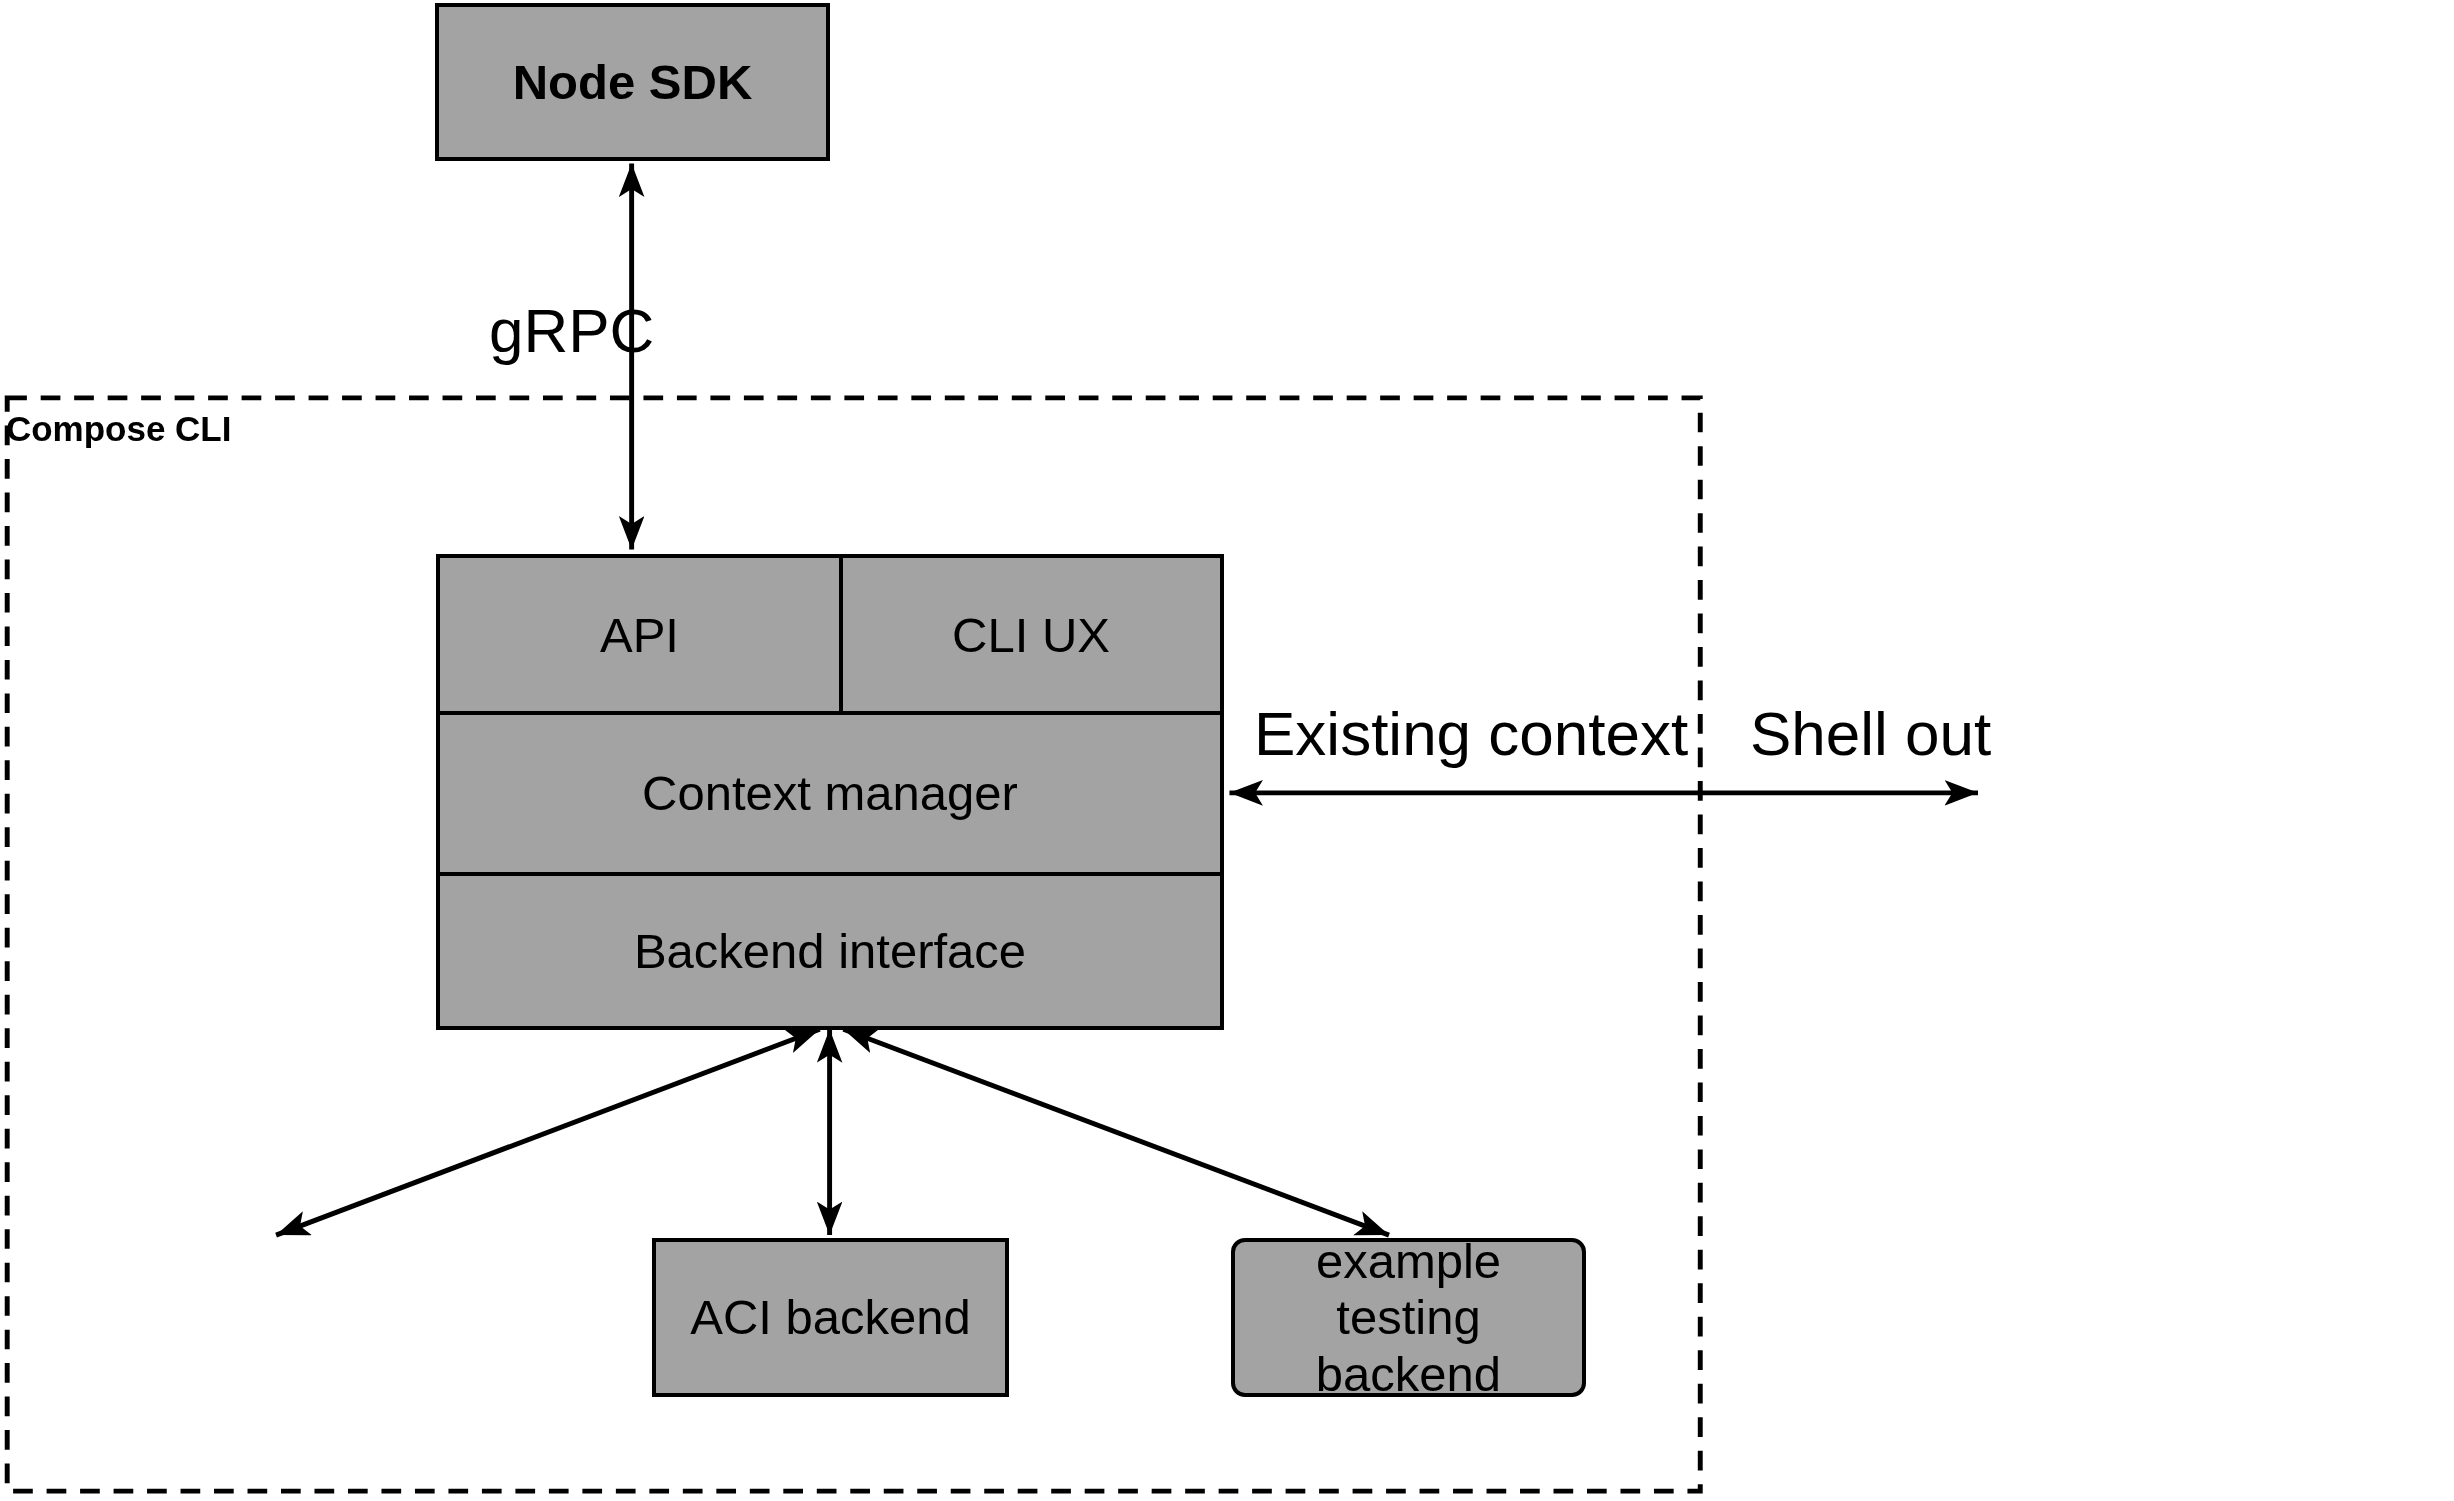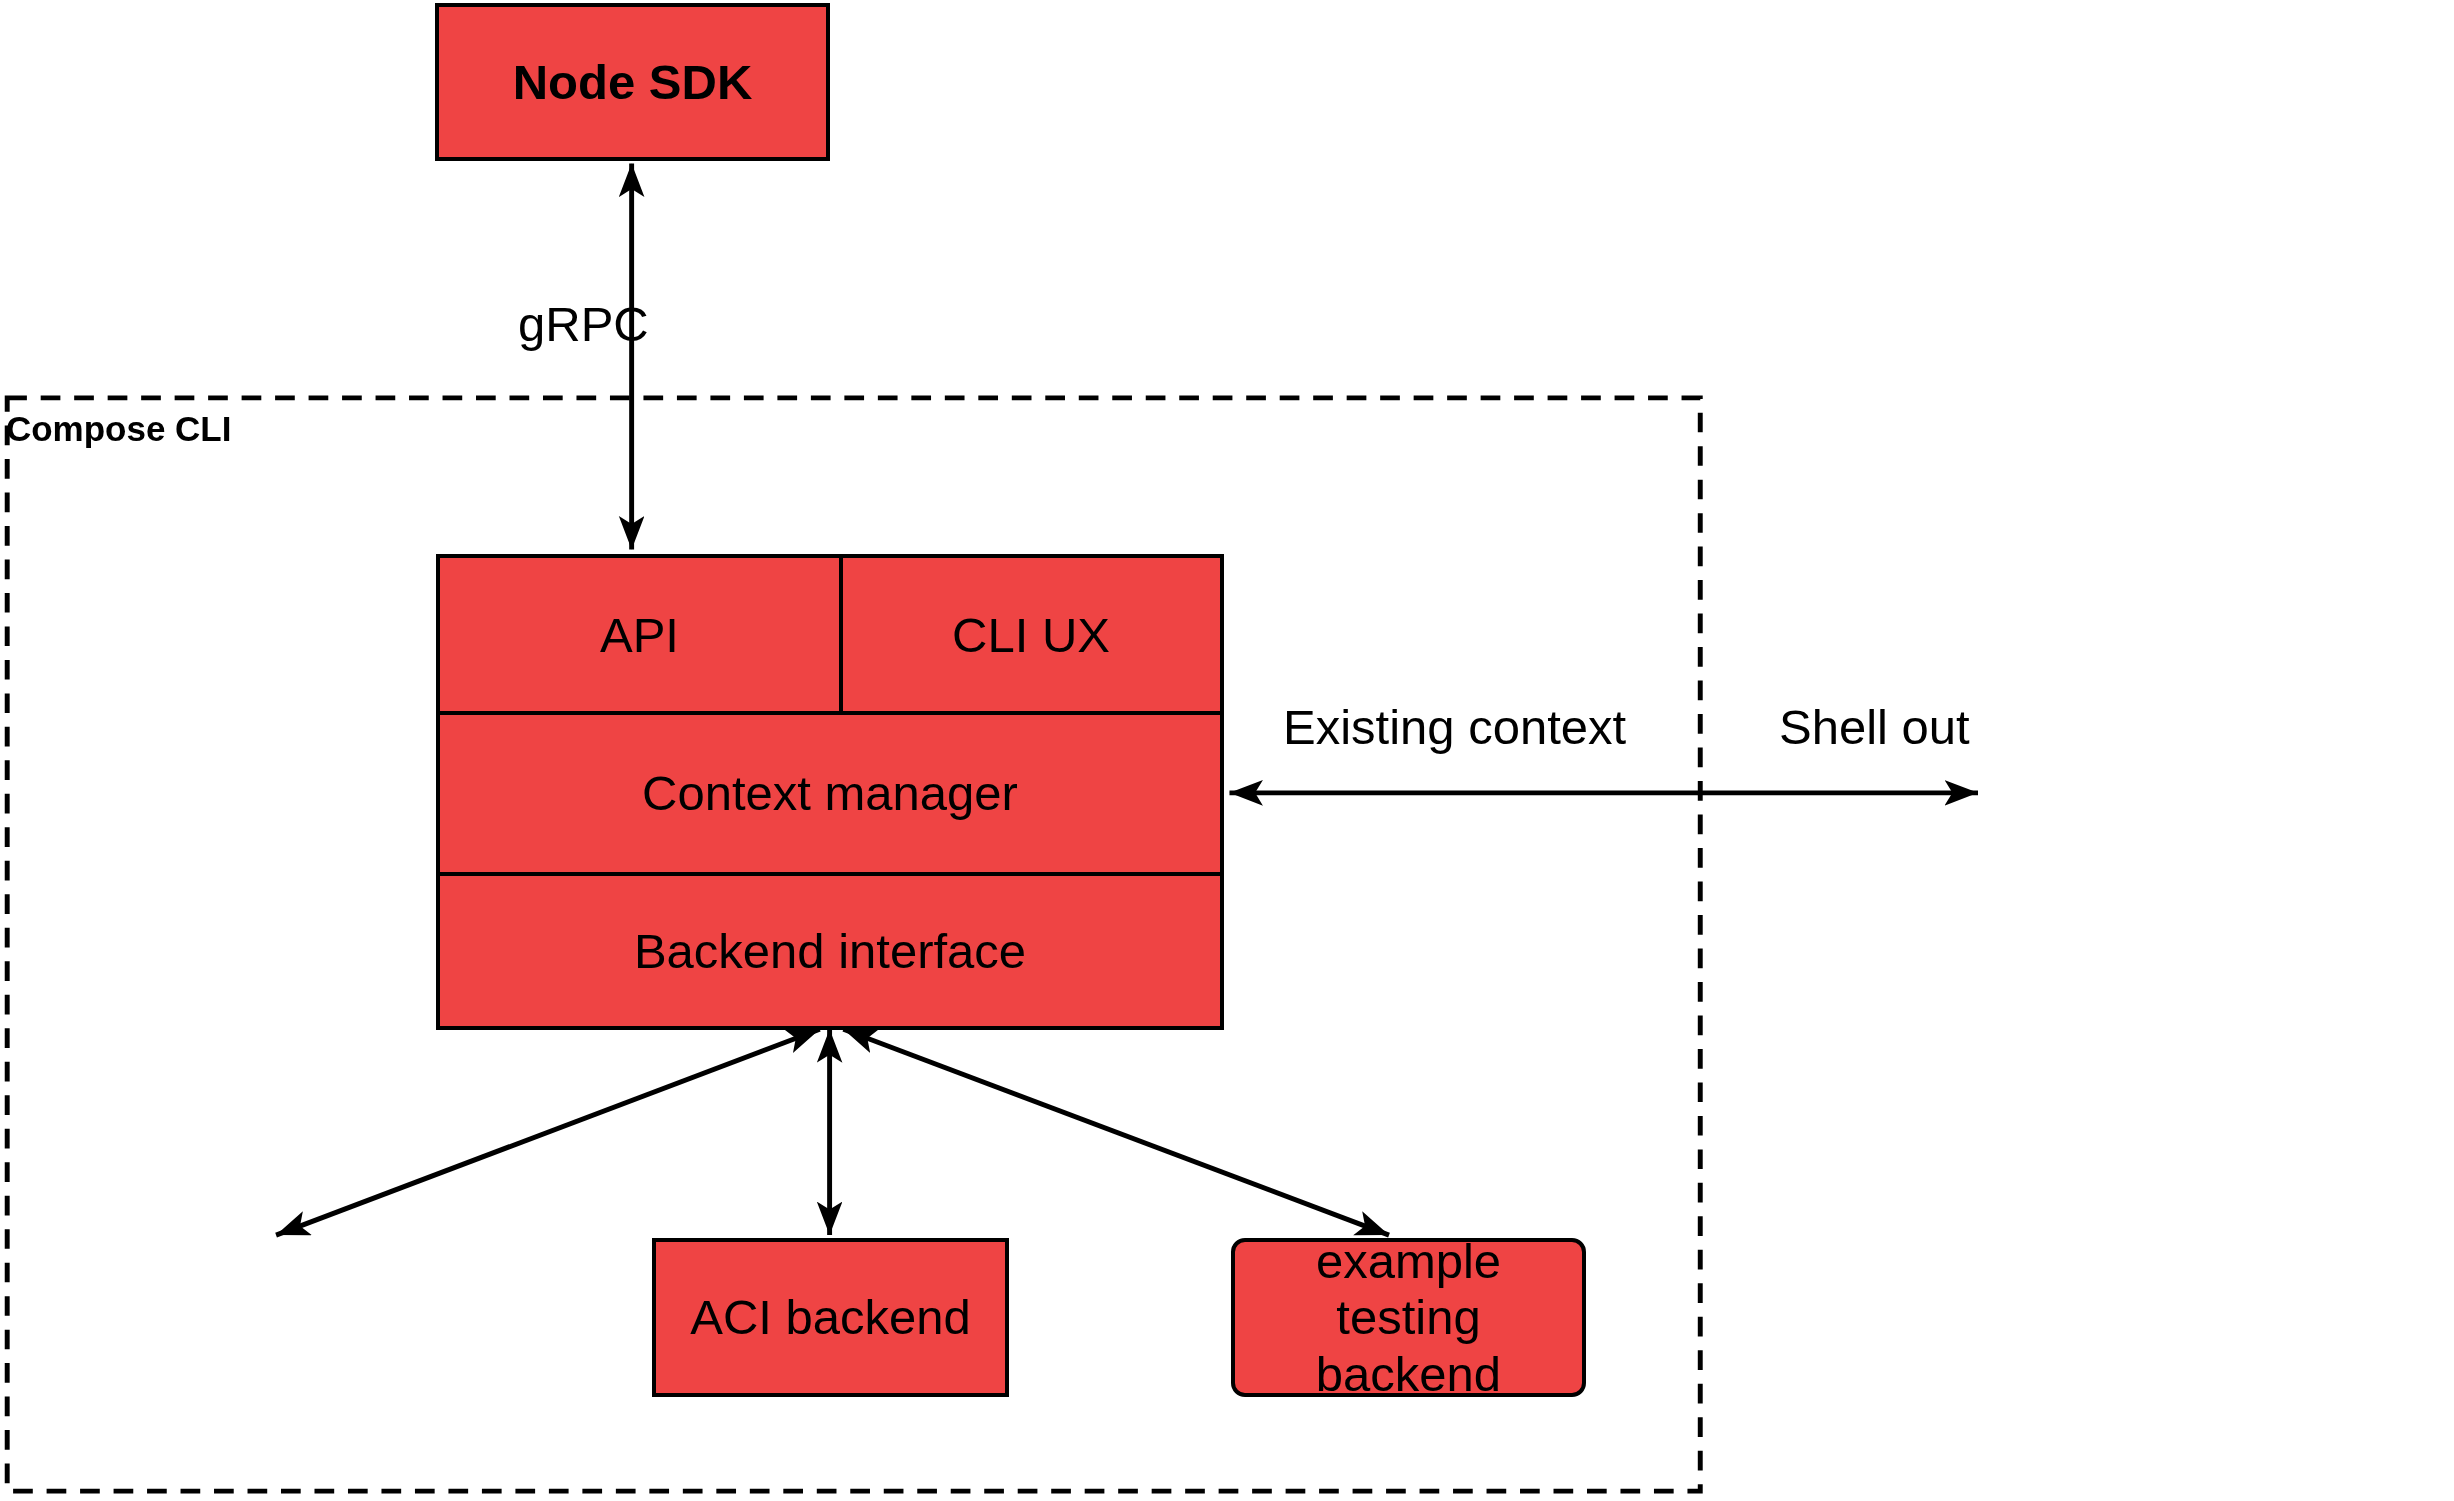--- a/index.html
+++ b/index.html
@@ -21,21 +21,21 @@
     left: 0;
     top: 0;
     width: 2455px;
     height: 1501px;
     pointer-events: none;
   }
   .node {
     position: absolute;
     box-sizing: border-box;
     border: 4.9px solid #000000;
-    background: #ef4444;
+    background: #a3a3a3;
     display: flex;
     align-items: center;
     justify-content: center;
     text-align: center;
     font-size: 49px;
     line-height: 1.15;
   }
   .node.bold { font-weight: bold; }
 
   
@@ -45,25 +45,24 @@
   .cell-context        { left: 436px;  top: 711px;  width: 788px; height: 165px; }
   .cell-backend-iface  { left: 436px;  top: 872px;  width: 788px; height: 158px; }
   .existing-cli        { left: 1982px; top: 672px;  width: 449px; height: 236px; }
   .ecs-backend         { left: 79px;   top: 1238px; width: 357px; height: 159px; }
   .aci-backend         { left: 652px;  top: 1238px; width: 357px; height: 159px; }
   .example-backend     { left: 1231px; top: 1238px; width: 355px; height: 159px; border-radius: 14px; }
   .example-backend .wrap-label { display: block; width: 325px; margin: 0 auto; }
 
   .edge-label {
     position: absolute;
-    font-size: 49px;
+    font-size: 62px;
     line-height: 1;
     white-space: nowrap;
     background: transparent;
-    margin-left: 29px;
   }
   .container-label {
     position: absolute;
     left: 5.9px;
     top: 411px;
     font-size: 35px;
     line-height: 1;
     font-weight: bold;
     white-space: nowrap;
   }

